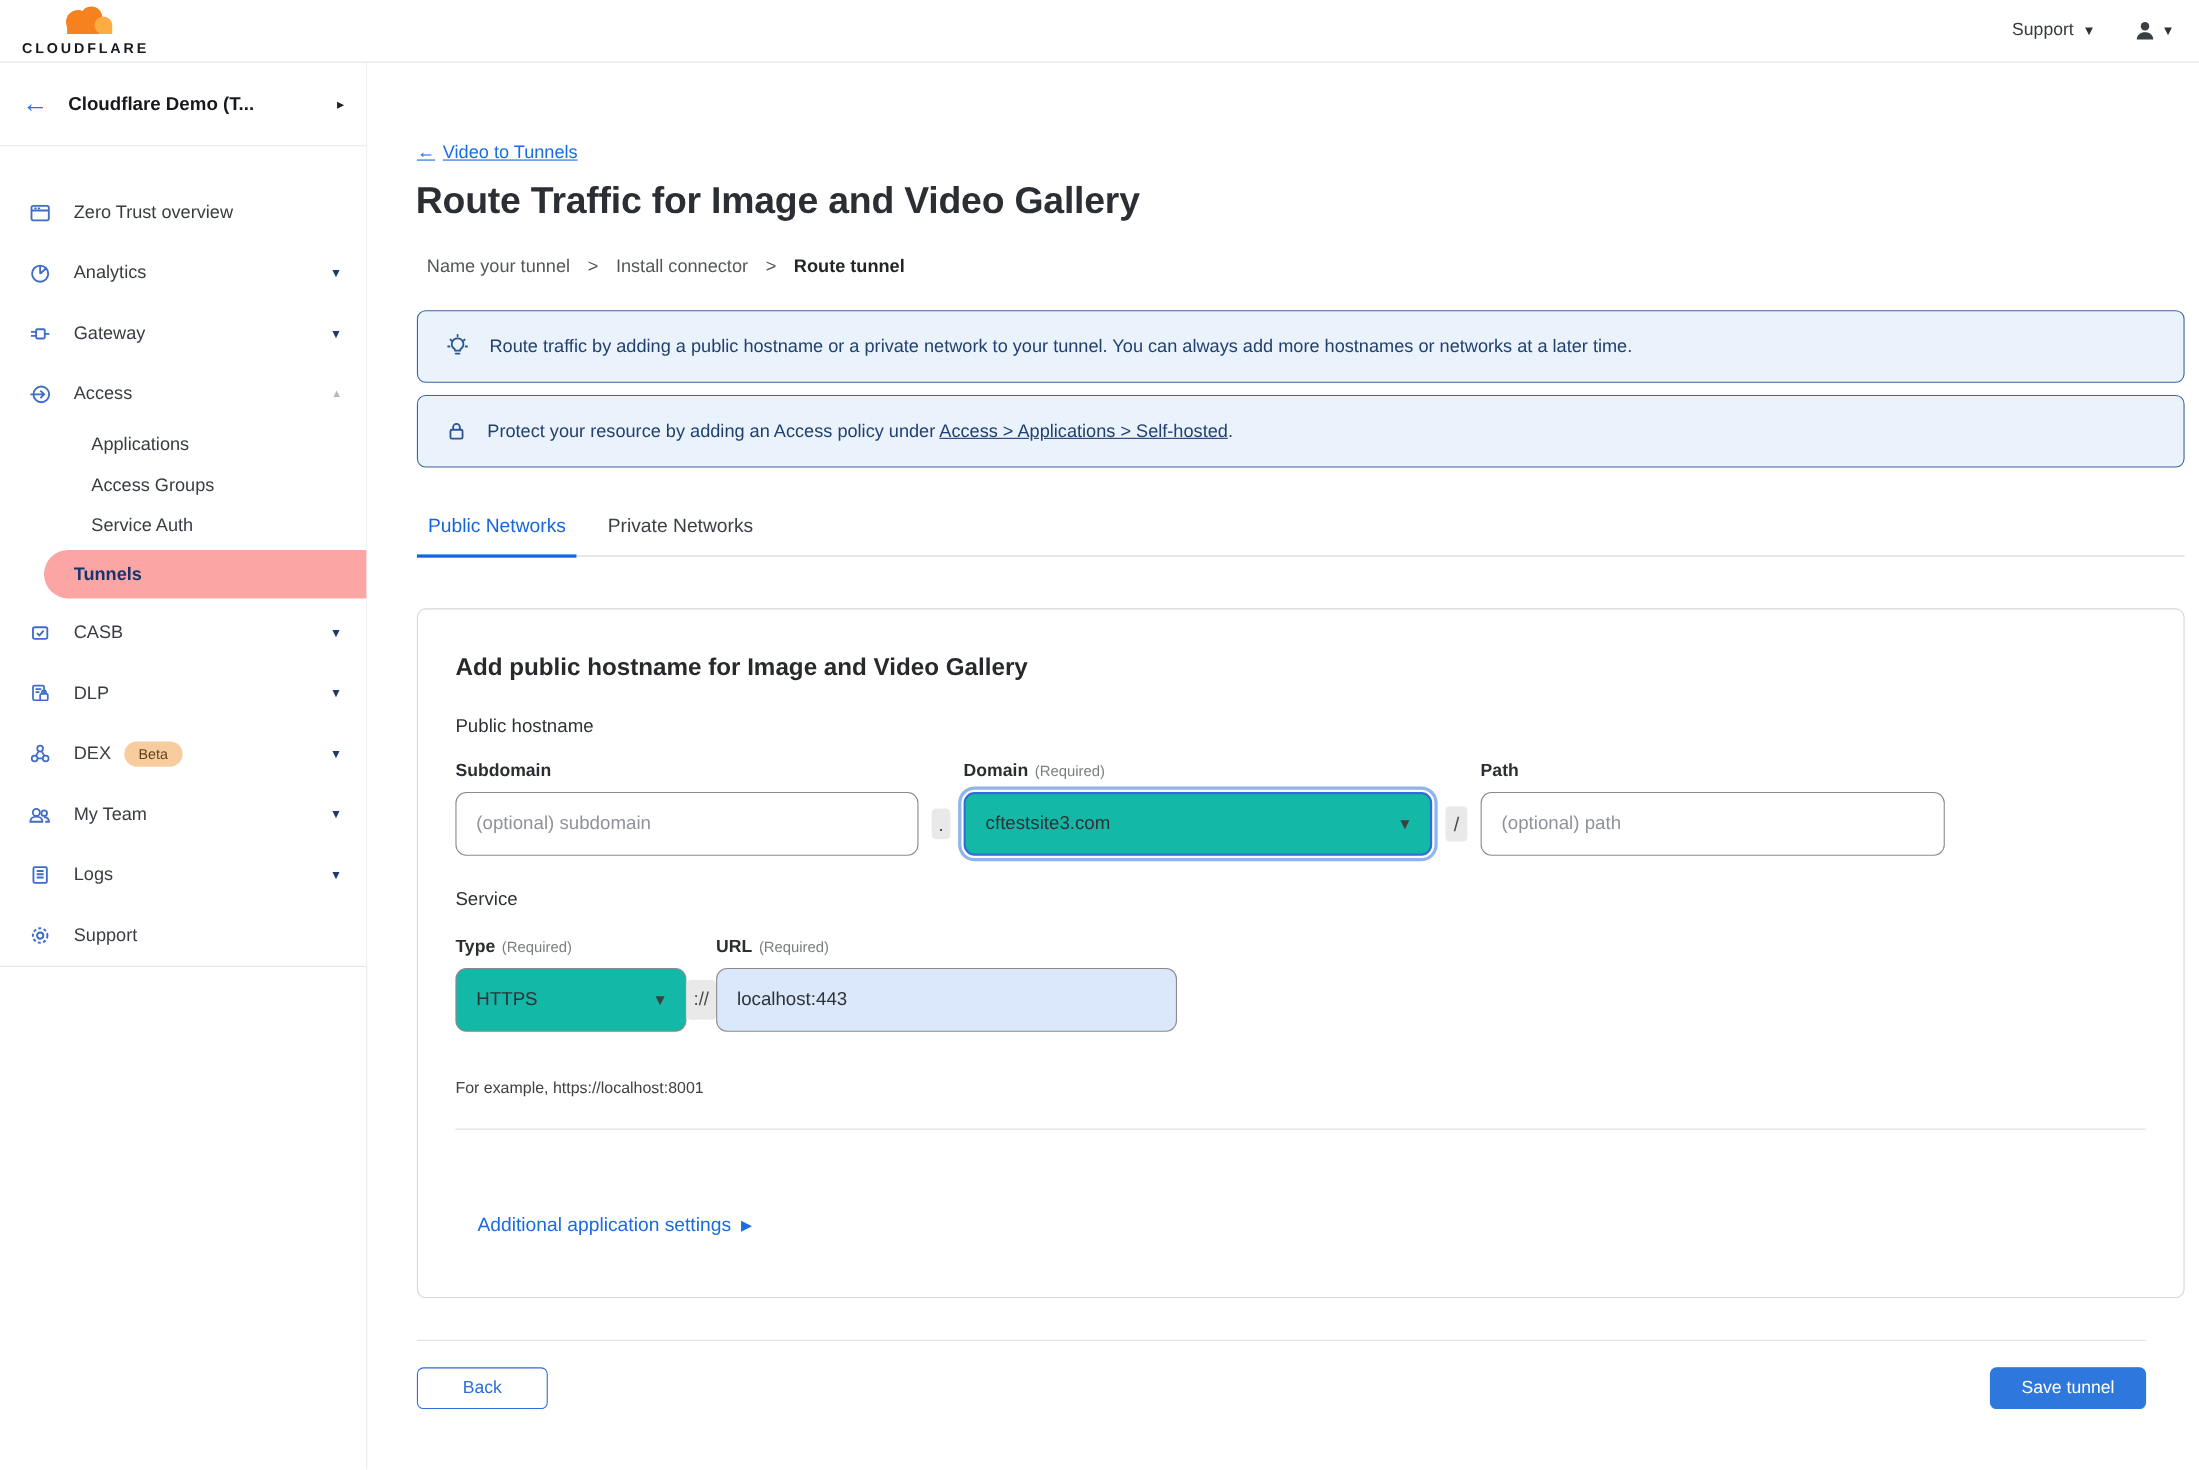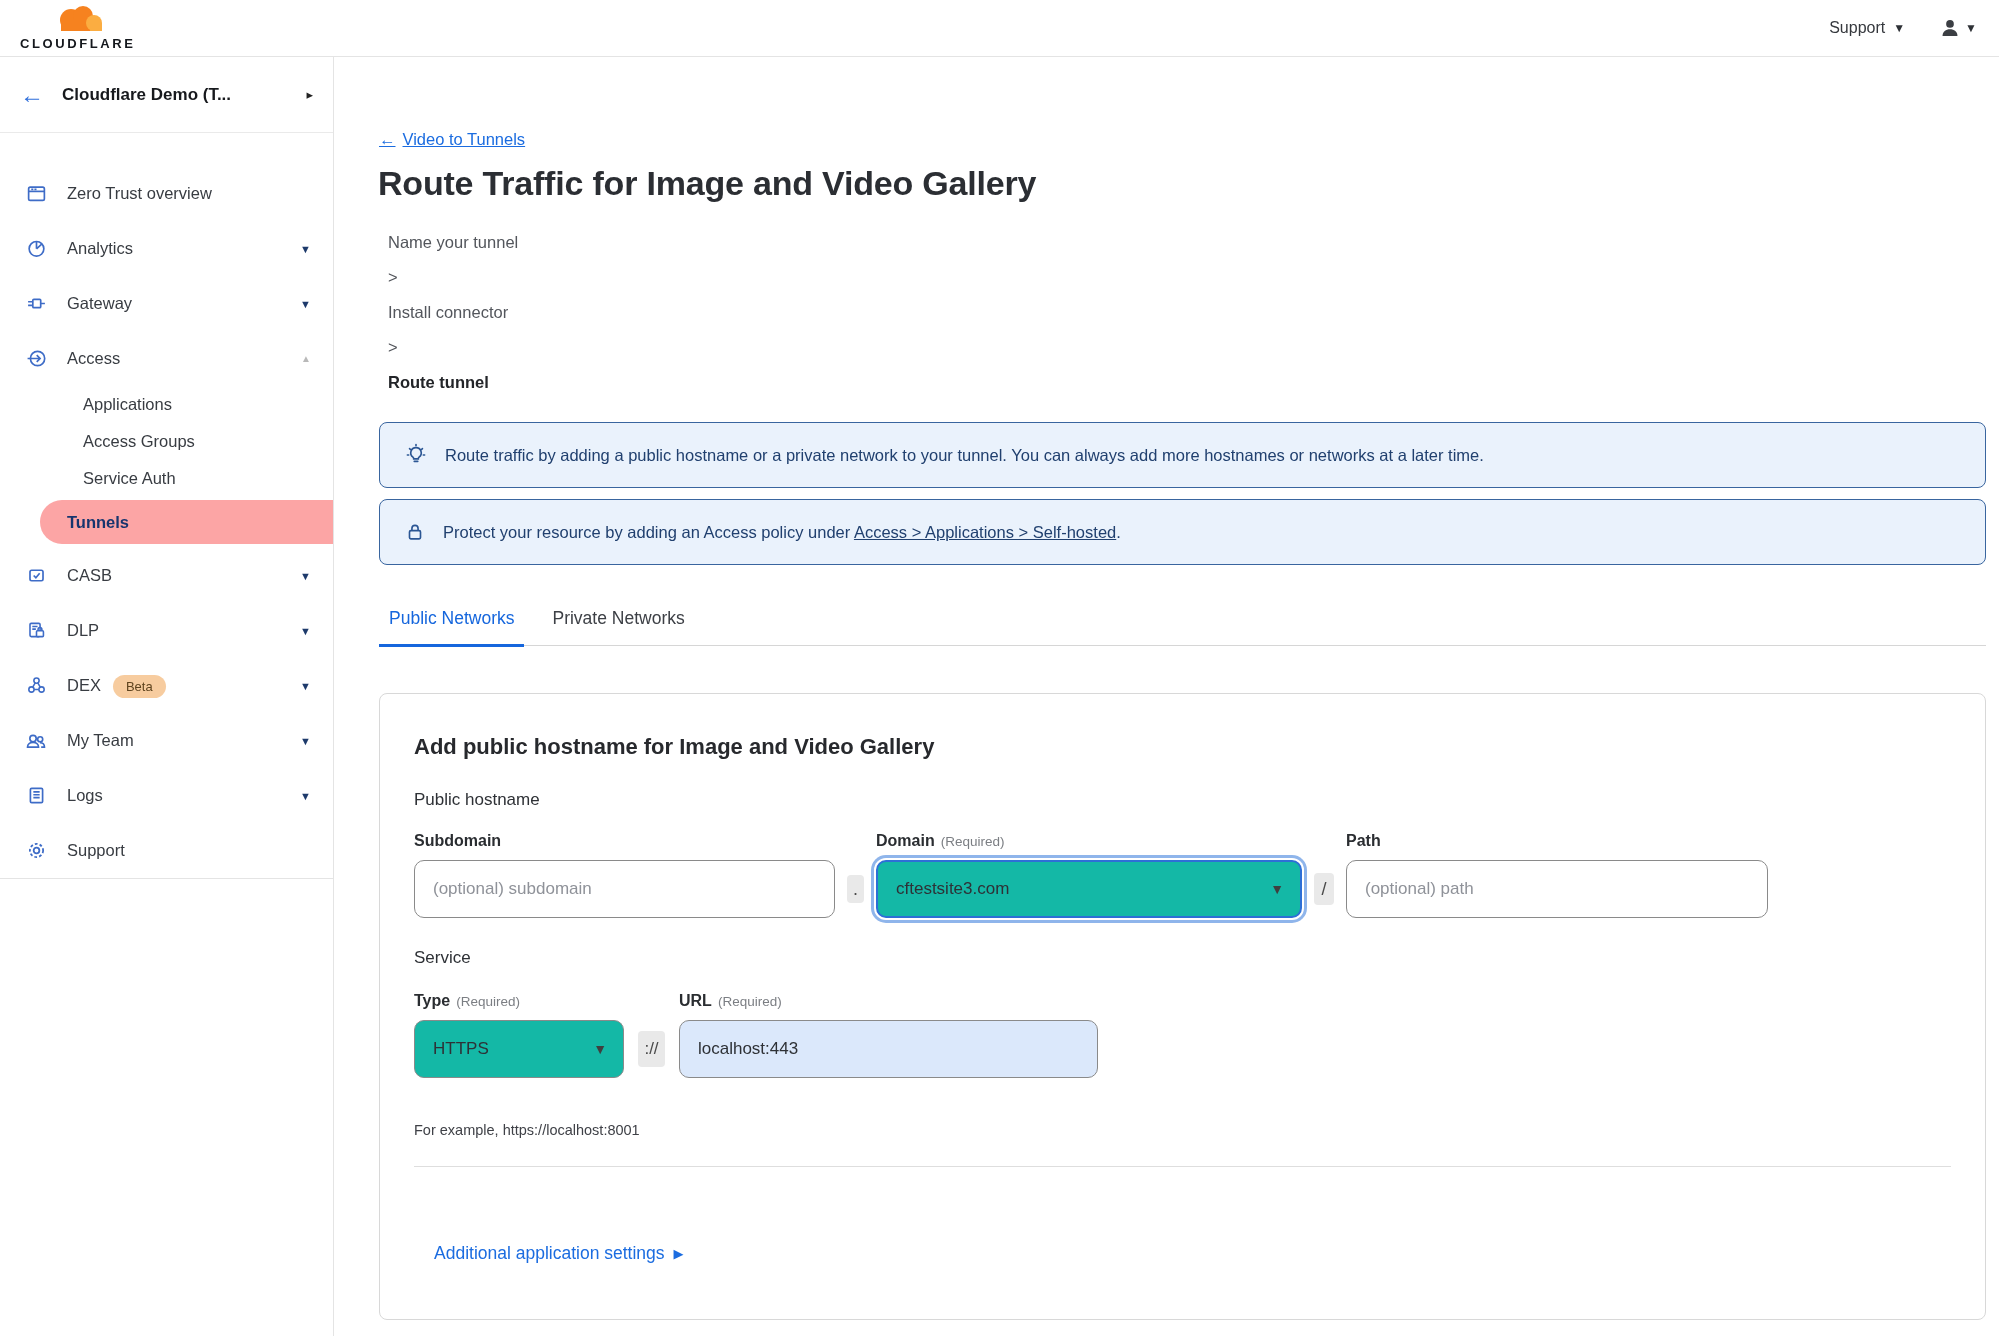--- a/index.html
+++ b/index.html
@@ -40,21 +40,21 @@
   .sub-item.selected { height:44px; margin:3px 0 4px 40px; padding-left:27px;
     background:#fca5a5; border-radius:22px 0 0 22px; color:#16356e; font-weight:700; }
   .badge { margin-left:12px; background:#f7cc9f; color:#5f441f; font-size:13px;
     padding:4px 13px; border-radius:13px; }
 
   
   .main { position:absolute; left:334px; top:57px; width:1665px; height:1279px; background:#fff; }
   .back-link { display:inline-flex; gap:7px; align-items:center; margin:73px 0 0 45px;
     color:#1b6ce0; font-size:16.5px; text-decoration:underline; cursor:pointer; }
   h1.title { margin:15px 0 0 44px; font-size:34px; font-weight:700; color:#2b2e33; letter-spacing:-0.2px; }
-  .steps { display:flex; gap:16px; margin:30px 0 0 54px; font-size:16.5px; color:#53565c;flex-direction:column; }
+  .steps { display:flex; gap:16px; margin:30px 0 0 54px; font-size:16.5px; color:#53565c; }
   .steps .sep { color:#53565c; }
   .steps .current { font-weight:700; color:#232529; }
 
   .banner { display:flex; align-items:center; gap:17px; height:66px;
     margin:30px 13px 0 45px; padding:0 24px; background:#eaf2fc;
     border:1px solid #39659f; border-radius:8px; color:#21406f; font-size:16.5px; }
   .banner + .banner { margin-top:11px; }
   .banner a { color:#21406f; text-decoration:underline; cursor:pointer; }
 
   .tabs { display:flex; gap:18px; margin:35px 13px 0 45px; border-bottom:1px solid #d6d6d6; }
@@ -81,21 +81,21 @@
   .sep-slash { width:20px; height:32px; }
   .sep-scheme { width:27px; height:36px; font-size:17px; }
   .selectbox { height:58px; border:1px solid #8a8a8a; border-radius:10px; background:#14b8a6;
     display:flex; align-items:center; justify-content:space-between; padding:0 16px 0 18px;
     font-size:17px; color:#2e3136; cursor:pointer; }
   .selectbox .caret { font-size:14px; color:#3f3f3f; }
   .selectbox.focused { border:2px solid #2d6fd6;
     box-shadow:0 0 0 2px #fff, 0 0 0 5px #8fb5eb; }
 
   .service-grid { display:grid; grid-template-columns:210px 27px 419px;
-    column-gap:14px; margin-top:24px; align-items:center; }
+    margin-top:24px; align-items:center; }
   .inp.autofill { background:#dbe8fb; }
 
   .example { margin-top:44px; font-size:14.5px; color:#3f4147; }
   .card-divider { margin-top:28px; border-top:1px solid #dedede; }
   .addl { display:inline-flex; align-items:center; gap:9px; margin:76px 0 0 20px;
     color:#1b6ce0; font-size:17.5px; cursor:pointer; }
   .addl .tri { font-size:13px; }
 
   .footer-divider { margin:38px 48px 0 45px; border-top:1px solid #e2e2e2; }
   .footer { display:flex; justify-content:space-between; margin:24px 48px 0 45px; }

